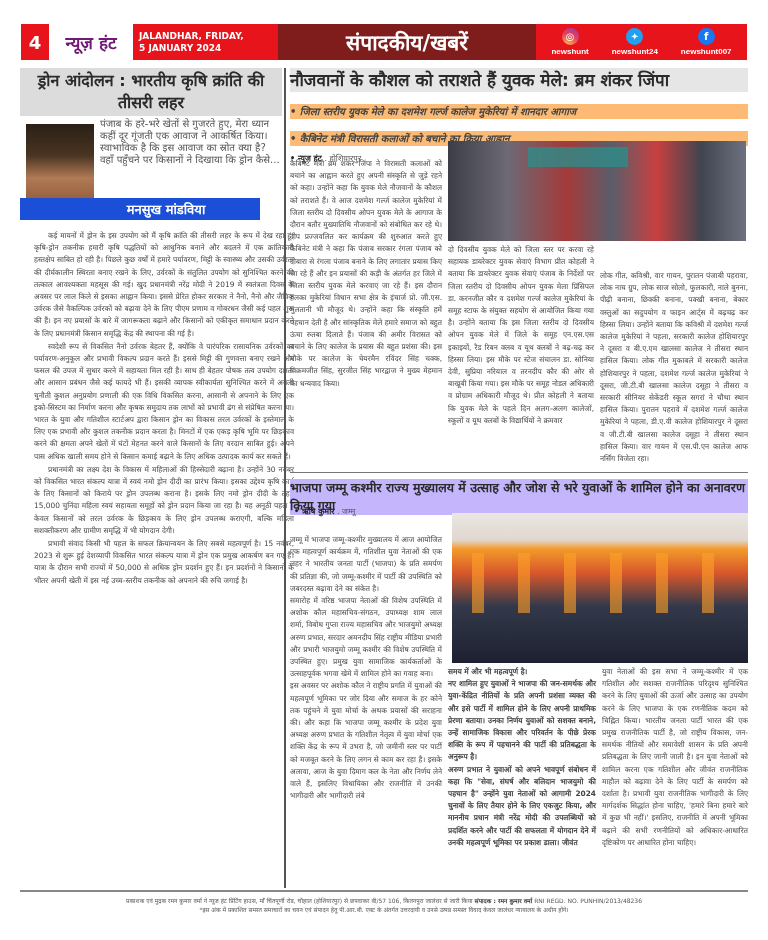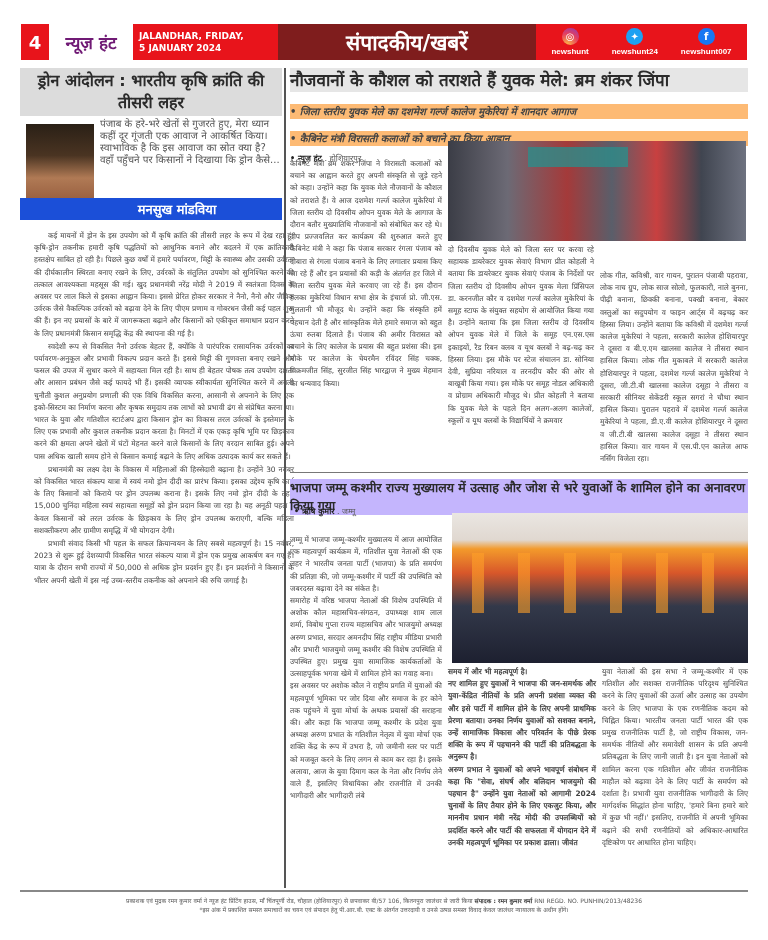--- a/index.html
+++ b/index.html
@@ -14,21 +14,21 @@
   .soc-ic { width: 17px; height: 17px; border-radius: 50%; color: #fff; font-size: 10px; font-weight: bold; display: flex; align-items: center; justify-content: center; }
   .soc-ic.ig { background: radial-gradient(circle at 30% 100%, #fdbb45, #e4405f 55%, #8a3ab9); }
   .soc-ic.tw { background: #1da1f2; }
   .soc-ic.fb { background: #1877f2; }
   .soc-lbl { color: #fff; font-size: 8px; font-weight: bold; margin-top: 2px; font-family: "Liberation Sans", sans-serif; }
 
   .left-col { position: absolute; left: 20px; top: 68px; width: 262px; height: 820px; }
   .col-rule { position: absolute; left: 284px; top: 68px; width: 2px; height: 820px; background: #555; }
   .left-title { font-size: 16px; font-weight: bold; color: #2b2b2b; text-align: center; line-height: 22px; background: #dcdcdc; padding: 2px 0; }
   .author-photo { position: absolute; left: 6px; top: 56px; width: 68px; height: 90px; background: linear-gradient(180deg, #2a2016 0%, #4a3422 35%, #b07a55 60%, #8a4e32 100%); }
-  .author-bar { position: absolute; left: 0; top: 130px; width: 262px; height: 22px; background: #1b4fd8; color: #fff; font-size: 13px; font-weight: bold; display: flex; align-items: center; justify-content: center; padding-left: 52px; }
+  .author-bar { position: absolute; left: 0; top: 130px; width: 240px; height: 22px; background: #1b4fd8; color: #fff; font-size: 13px; font-weight: bold; display: flex; align-items: center; justify-content: center; padding-left: 52px; }
   .intro-text { position: absolute; left: 80px; top: 50px; width: 182px; font-size: 10px; line-height: 12px; color: #555; }
   .body-text { font-size: 7.4px; line-height: 12.2px; color: #444; text-align: justify; }
   .left-body { position: absolute; left: 14px; top: 162px; width: 260px; }
   .para { text-indent: 14px; margin-bottom: 1px; }
 
   .right-area { position: absolute; left: 290px; top: 68px; width: 458px; }
   .main-head { font-size: 17px; font-weight: bold; color: #2b2b2b; line-height: 24px; background: #e6e6e6; }
   .sub-head { font-size: 10px; font-weight: bold; color: #444; line-height: 15px; background: #fdba74; margin-top: 12px; font-style: italic; }
   .byline { font-size: 8px; color: #555; margin-top: 6px; }
   .byline b { color: #222; }

